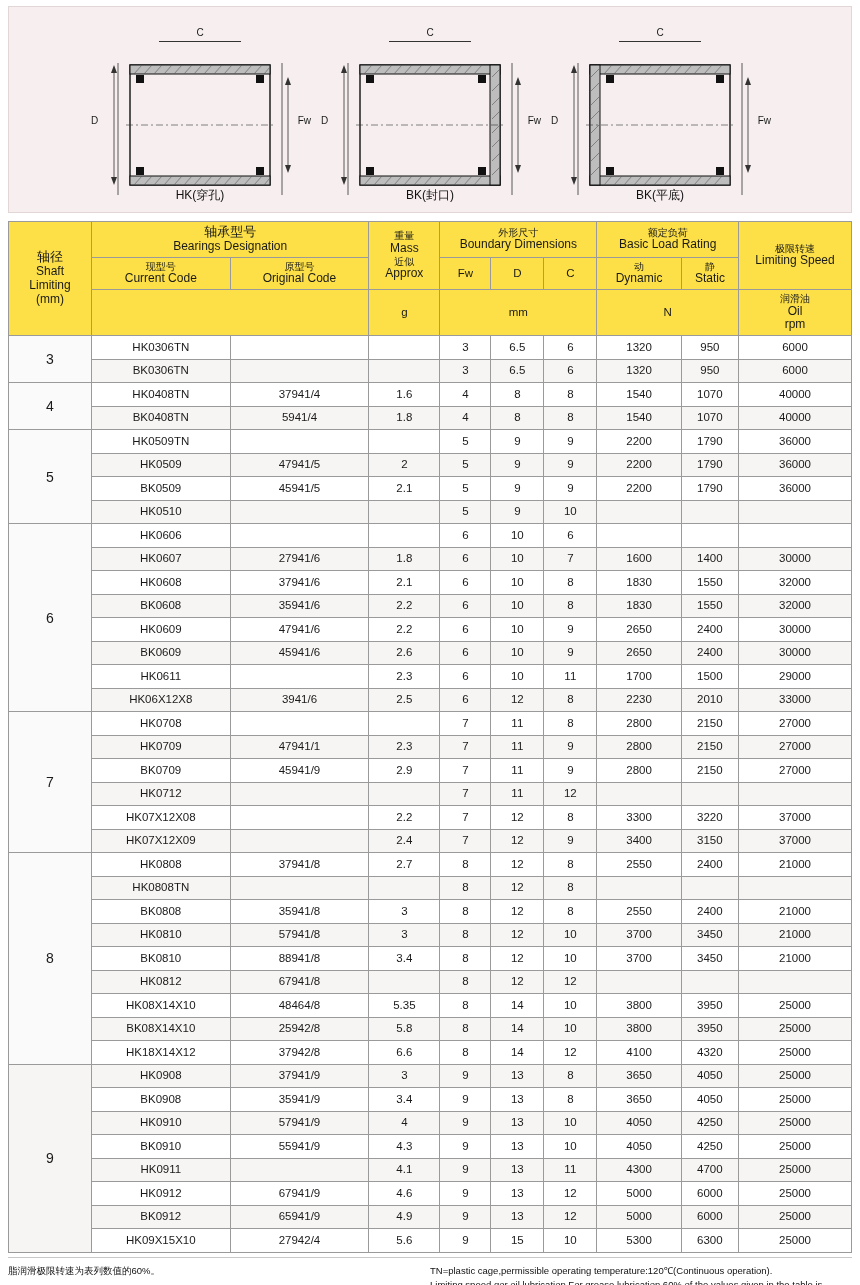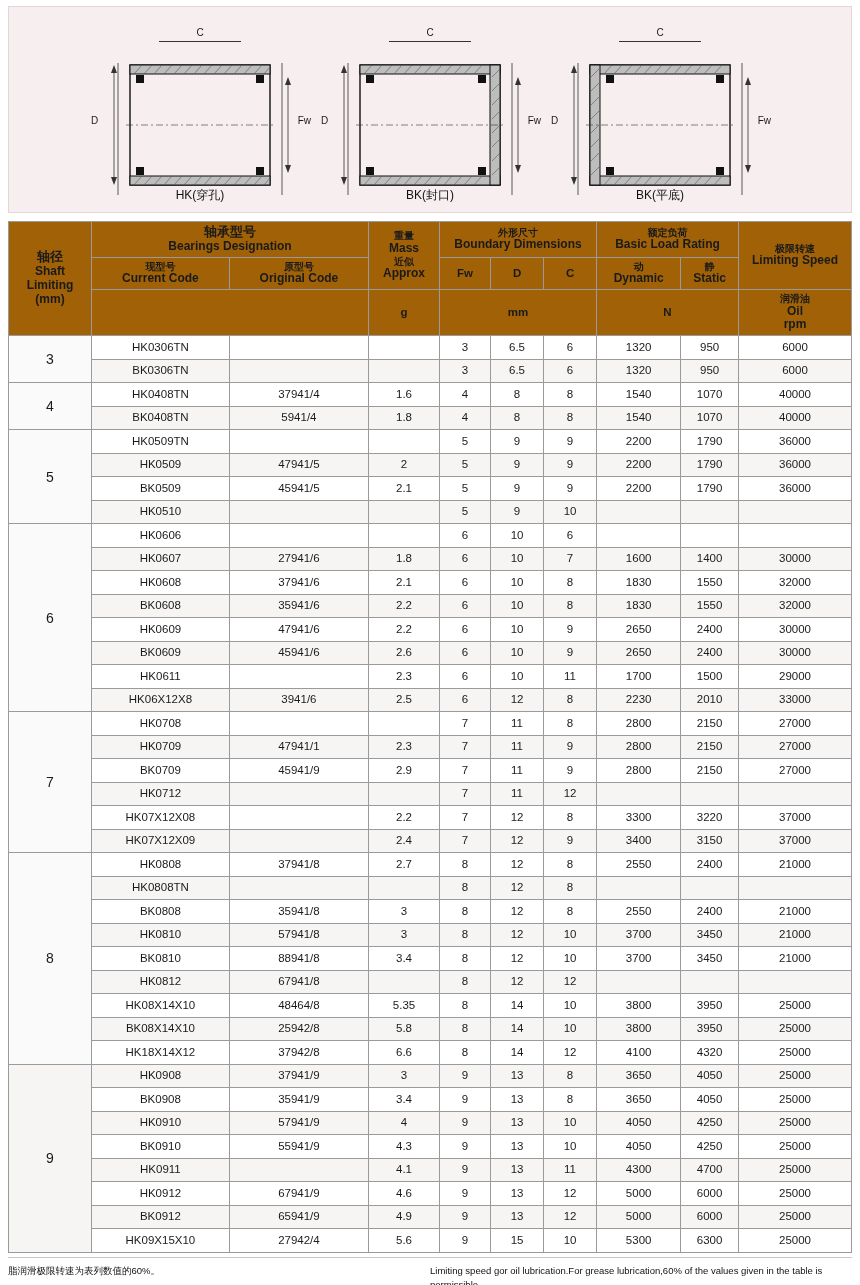--- a/index.html
+++ b/index.html
@@ -67,22 +67,22 @@
   }
   table.spec th, table.spec td{
     border:1px solid #9a9a9a;
     text-align:center;
     vertical-align:middle;
     padding:0;
     height:22.5px;
     line-height:1.15;
   }
   table.spec thead th{
-    background:#a16207;
-    font-weight:bold;
+    background:#fde047;
+    font-weight:normal;
     padding:3px 2px;
   }
   .hz{font-size:13px;}
   .hzs{font-size:10px;}
   .he{font-size:12px;}
   td.shaft{font-size:14px;background:#fbfafa;}
   td.code{font-size:11.5px;}
   tr.alt td{background:#f7f5f3;}
   tr td{background:#ffffff;}
   tr.alt td.shaft{background:#f7f5f3;}
@@ -797,17 +797,18 @@
         </tr>
       </tbody>
   </table>
 
   <div class="footrule"></div>
   <div class="notes">
     <div class="col">
       <div>脂润滑极限转速为表列数值的60%。</div>
     </div>
     <div class="col">
+      <div>TN=plastic cage,permissible operating temperature:120℃(Continuous operation).</div>
       <div>Limiting speed gor oil lubrication.For grease lubrication,60% of the values given in the table is permissible.</div>
     </div>
   </div>
 
 </div>
 
 </body></html>

